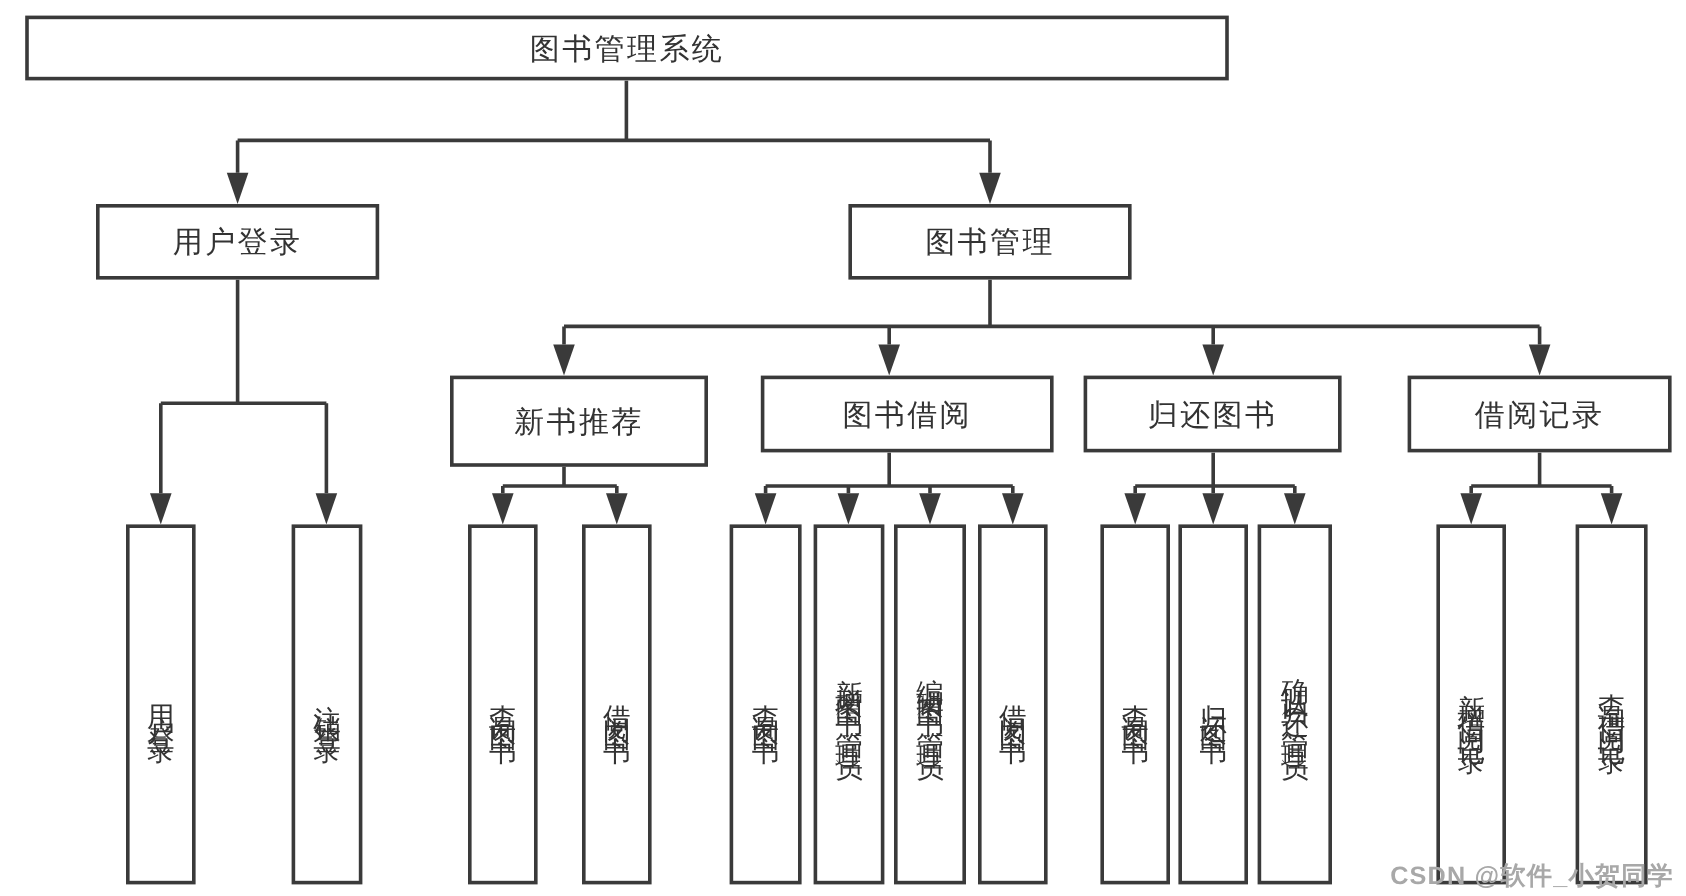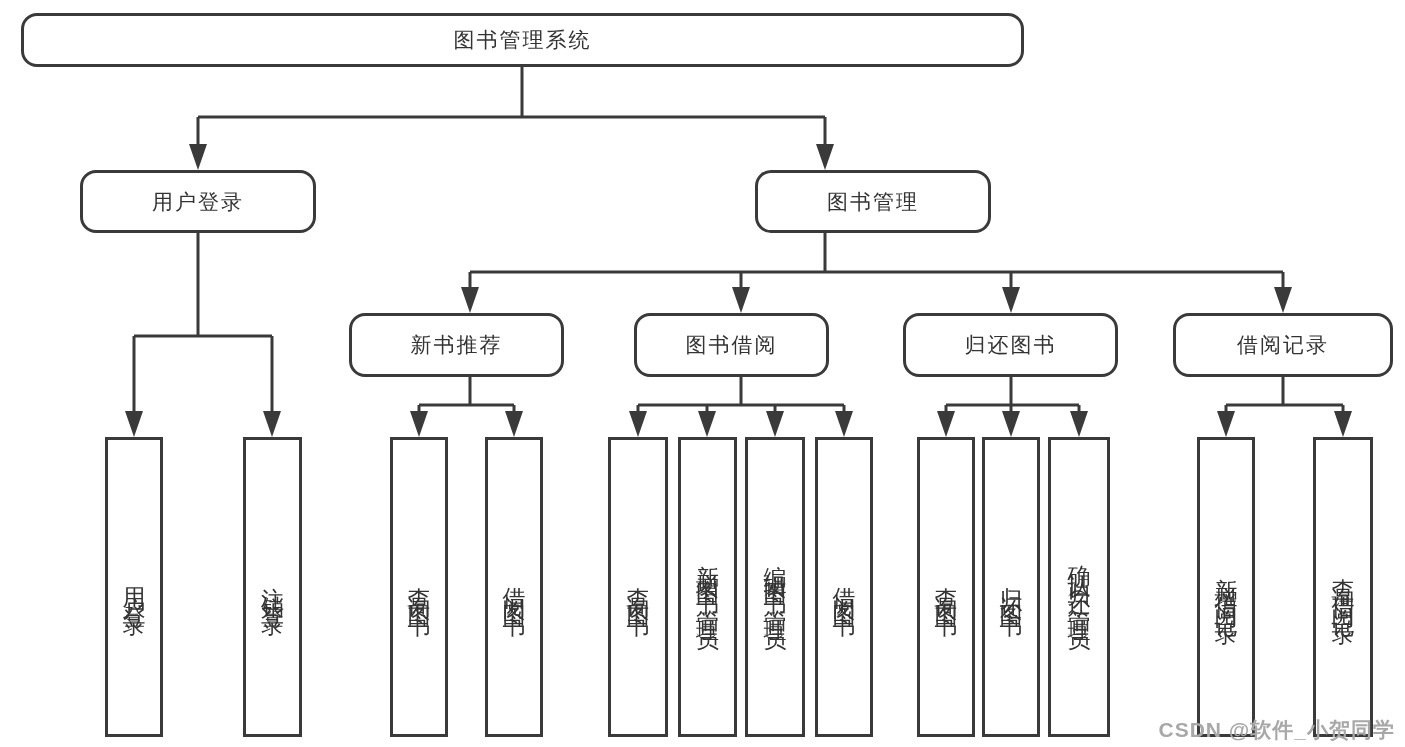--- a/index.html
+++ b/index.html
@@ -33,21 +33,21 @@
   .node {
     position: absolute;
     background: #ffffff;
     border: 3px solid #3a3a3a;
     display: flex;
     align-items: center;
     justify-content: center;
     color: #333333;
   }
 
-  .h-node { font-size: 21px; letter-spacing: 2px; border-radius: 16px; }
+  .h-node { font-size: 25px; letter-spacing: 2px; }
   .h-node .lbl { white-space: nowrap; }
 
   .v-node .lbl {
     writing-mode: vertical-rl;
     text-orientation: mixed;
     font-size: 23px;
     line-height: 1;
     letter-spacing: 9px;
     white-space: nowrap;
   }
@@ -119,28 +119,28 @@
     </g>
   </svg>
 
   <div class="node h-node" style="left:21px; top:13px; width:1003px; height:54px;">
     <span class="lbl">图书管理系统</span>
   </div>
 
   <div class="node h-node" style="left:80px; top:170px; width:236px; height:63px;">
     <span class="lbl">用户登录</span>
   </div>
-  <div class="node h-node" style="left:707px; top:170px; width:236px; height:63px;margin-left:48px;">
+  <div class="node h-node" style="left:707px; top:170px; width:236px; height:63px;">
     <span class="lbl">图书管理</span>
   </div>
 
-  <div class="node h-node" style="left:349px; top:313px; width:215px; height:64px;">
+  <div class="node h-node" style="left:375px; top:313px; width:215px; height:76px;">
     <span class="lbl">新书推荐</span>
   </div>
-  <div class="node h-node" style="left:634px; top:313px; width:195px; height:64px;">
+  <div class="node h-node" style="left:634px; top:313px; width:244px; height:64px;">
     <span class="lbl">图书借阅</span>
   </div>
   <div class="node h-node" style="left:903px; top:313px; width:215px; height:64px;">
     <span class="lbl">归还图书</span>
   </div>
   <div class="node h-node" style="left:1173px; top:313px; width:220px; height:64px;">
     <span class="lbl">借阅记录</span>
   </div>
 
   <div class="node v-node" style="left:105px; top:437px; width:58px; height:300px;">

